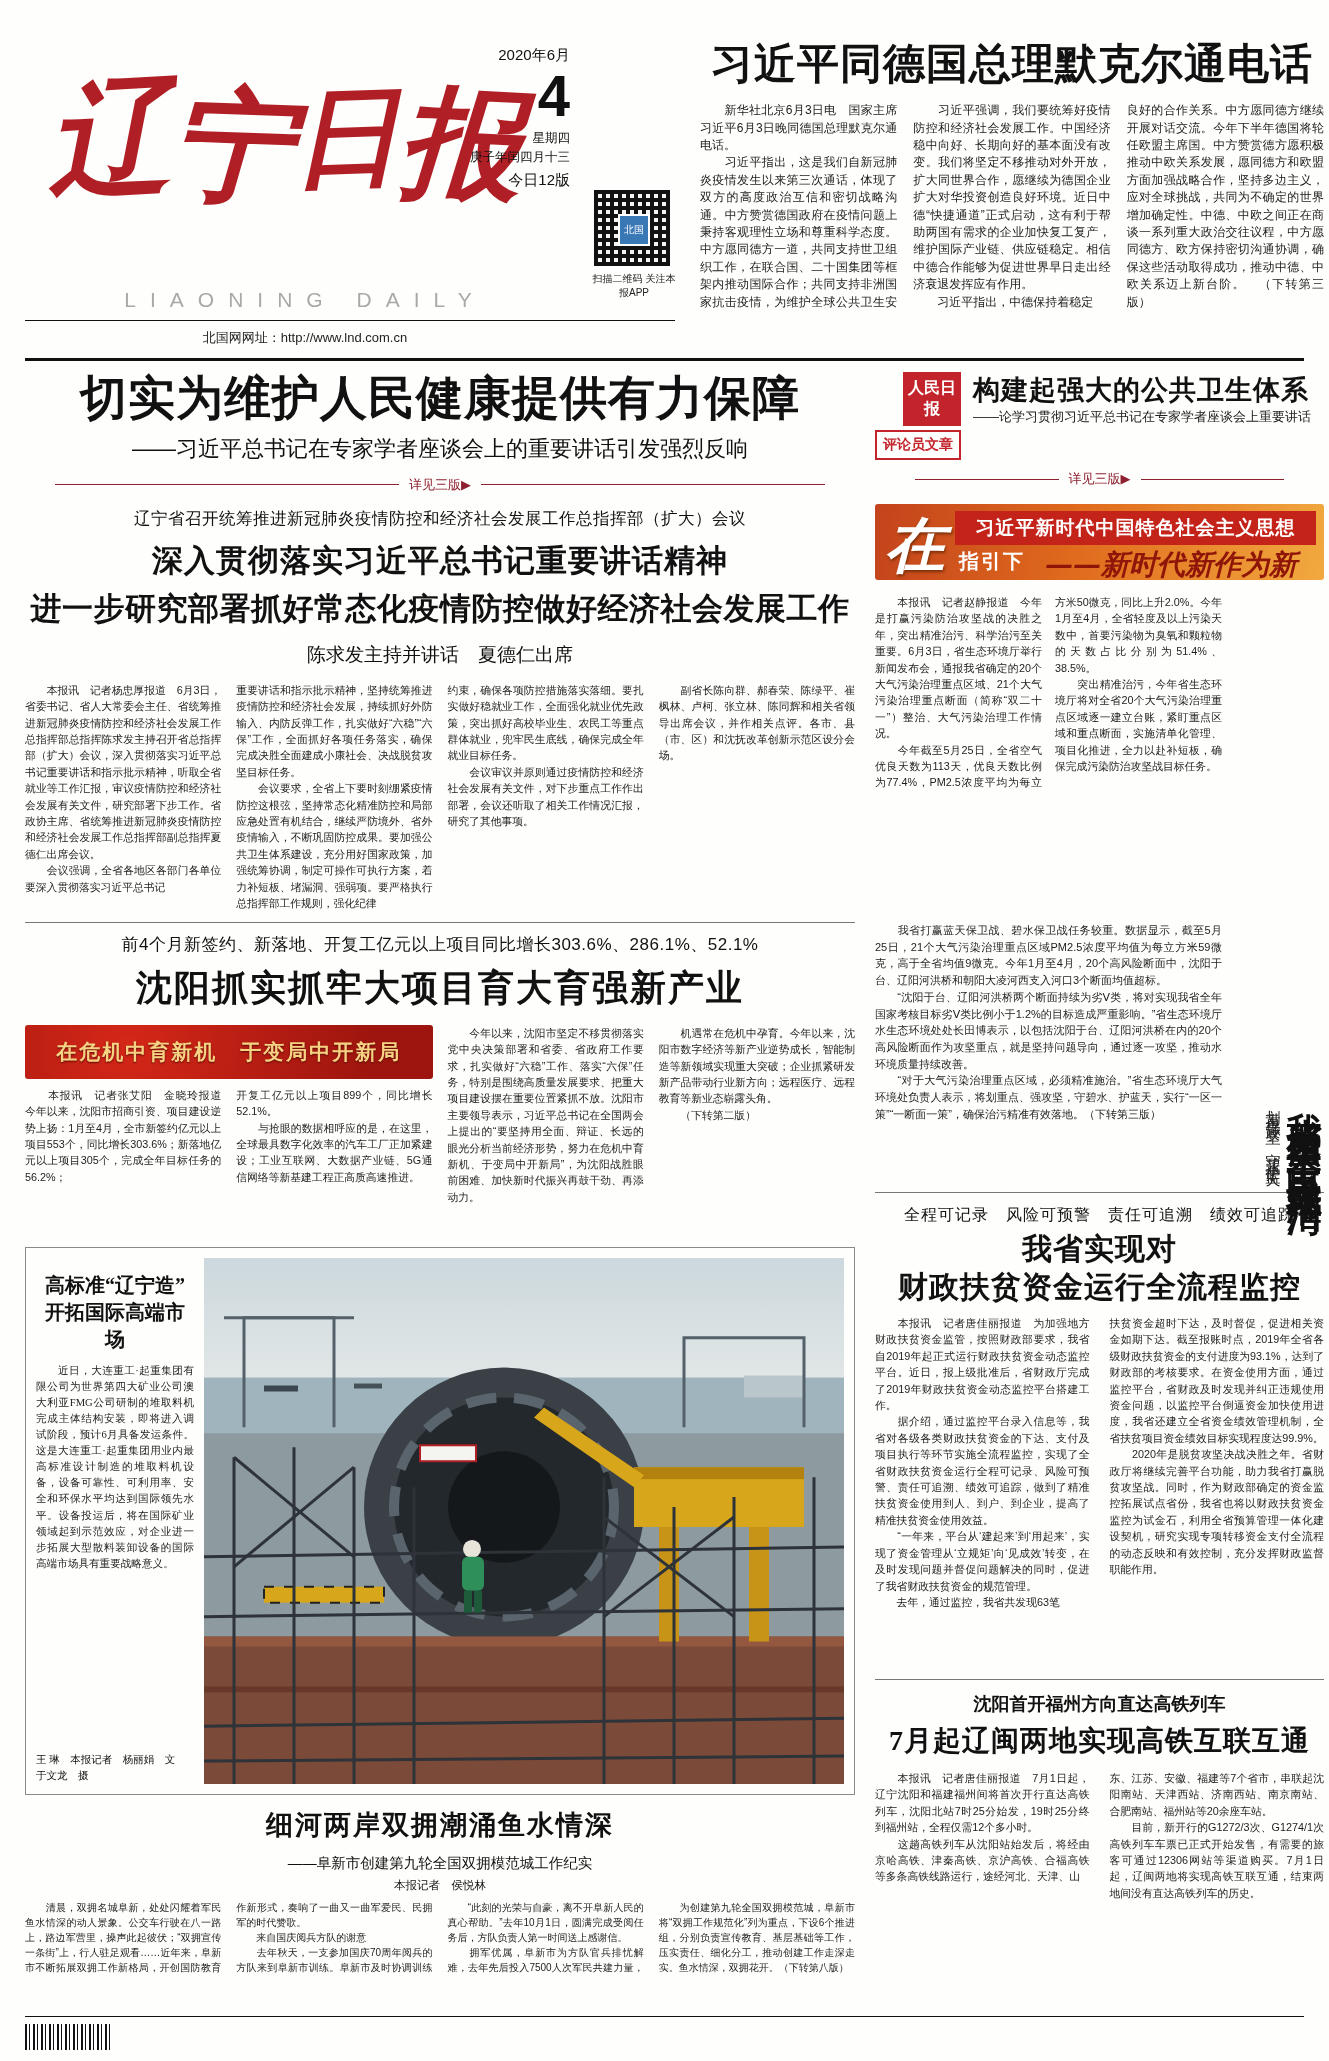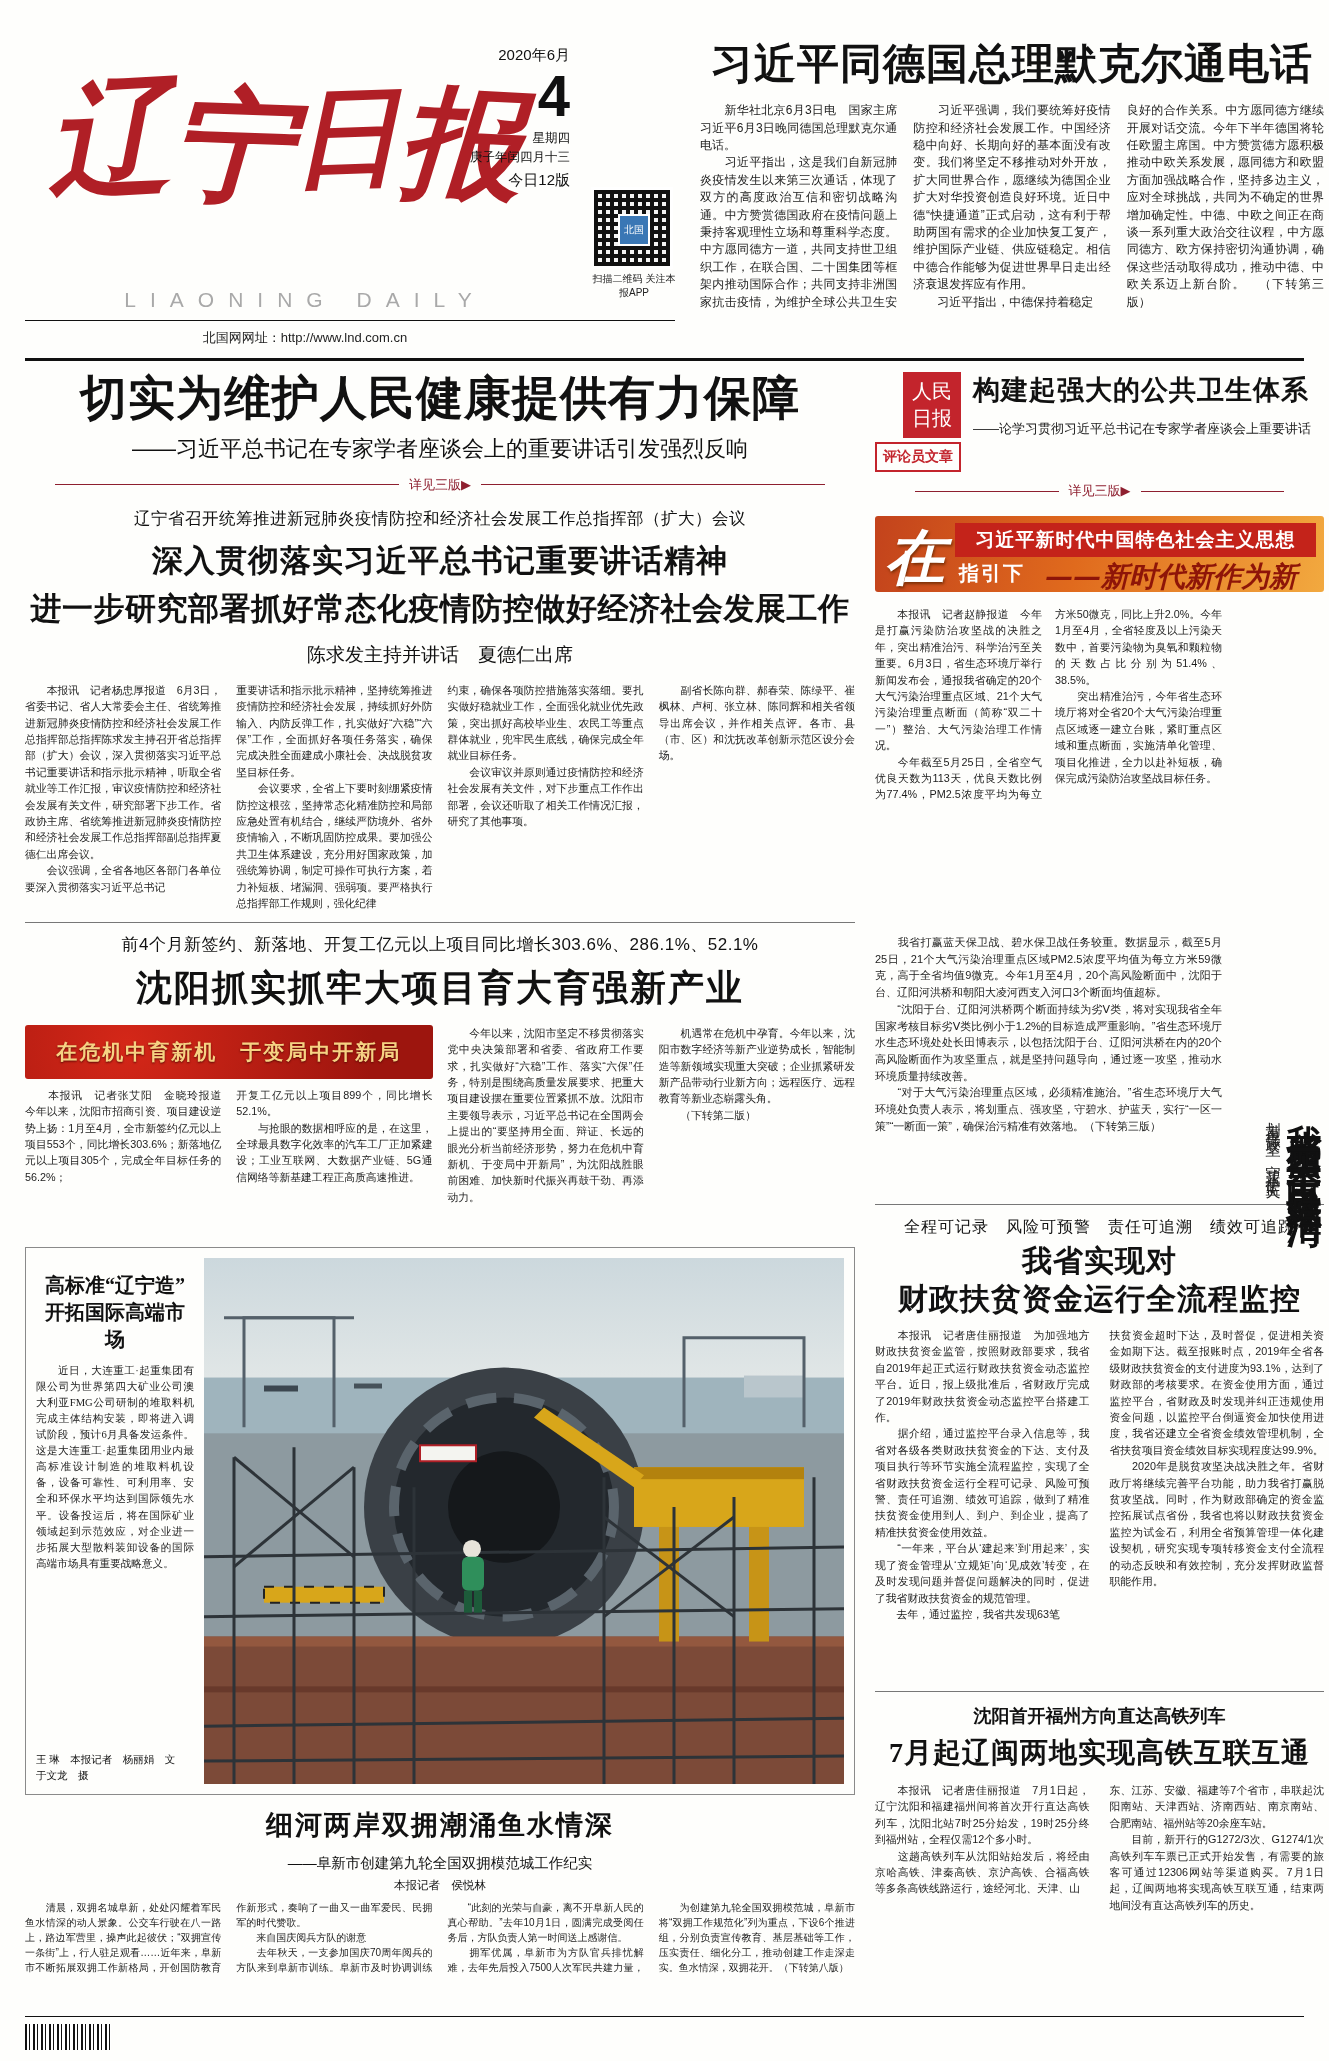--- a/index.html
+++ b/index.html
@@ -69,24 +69,24 @@
   .ph-credit{text-align:left;font-size:10.5px;line-height:1.5;font-family:"Liberation Serif","DejaVu Serif",serif;}
   #photo{flex:1;position:relative;overflow:hidden;background:#c8d2d6;}
   
   .f-head{font-size:27px;font-weight:bold;text-align:center;margin-top:12px;letter-spacing:2px;}
   .f-sub{font-size:14.5px;text-align:center;margin-top:11px;}
   .f-by{font-size:11.5px;text-align:center;margin:5px 0 7px;}
   #fuxin-body{height:78px;font-size:10px;line-height:1.45;}
   
   #pd-box{display:flex;gap:12px;align-items:flex-start;}
   #pd-labels{width:86px;}
-  .pd-l1{background:#c3242c;color:#fff;font-size:20px;font-weight:normal;text-align:center;padding:6px 4px;margin-left:28px;}
+  .pd-l1{background:#c3242c;color:#fff;font-size:16px;font-weight:bold;text-align:center;padding:6px 4px;margin-left:28px;}
   .pd-l2{border:2px solid #c3242c;color:#c3242c;font-size:14px;text-align:center;padding:4px 2px;margin-top:4px;font-weight:bold;}
   .pd-h{font-size:27px;font-weight:bold;letter-spacing:1px;white-space:nowrap;}
-  .pd-sub{font-size:13px;margin-top:12px;color:#222;}
+  .pd-sub{font-size:13px;margin-top:0;color:#222;}
   
   #g-banner{margin-top:16px;height:76px;border-radius:3px;position:relative;
      background:linear-gradient(100deg,#c3431c,#e06a1d 45%,#f2a93f);overflow:hidden;}
   #g-banner .zai{position:absolute;left:10px;top:2px;font-size:60px;color:#fff;font-style:italic;font-weight:bold;font-family:"DejaVu Serif","Liberation Serif",serif;text-shadow:1px 2px 3px #7c3007;}
   #g-banner .l1{position:absolute;left:80px;top:7px;right:8px;background:#c4231a;color:#fff;font-weight:bold;font-size:19px;text-align:center;padding:4px 0;letter-spacing:1px;}
   #g-banner .l2{position:absolute;left:84px;top:44px;color:#fff;font-weight:bold;font-size:20px;letter-spacing:2px;}
   #g-banner .l3{position:absolute;left:170px;top:42px;color:#8e1508;font-weight:bold;font-size:28px;font-style:italic;font-family:"DejaVu Serif","Liberation Serif",serif;}
   
   #env{display:flex;margin-top:14px;gap:10px;align-items:flex-end;}
   #env-text{flex:1;}

